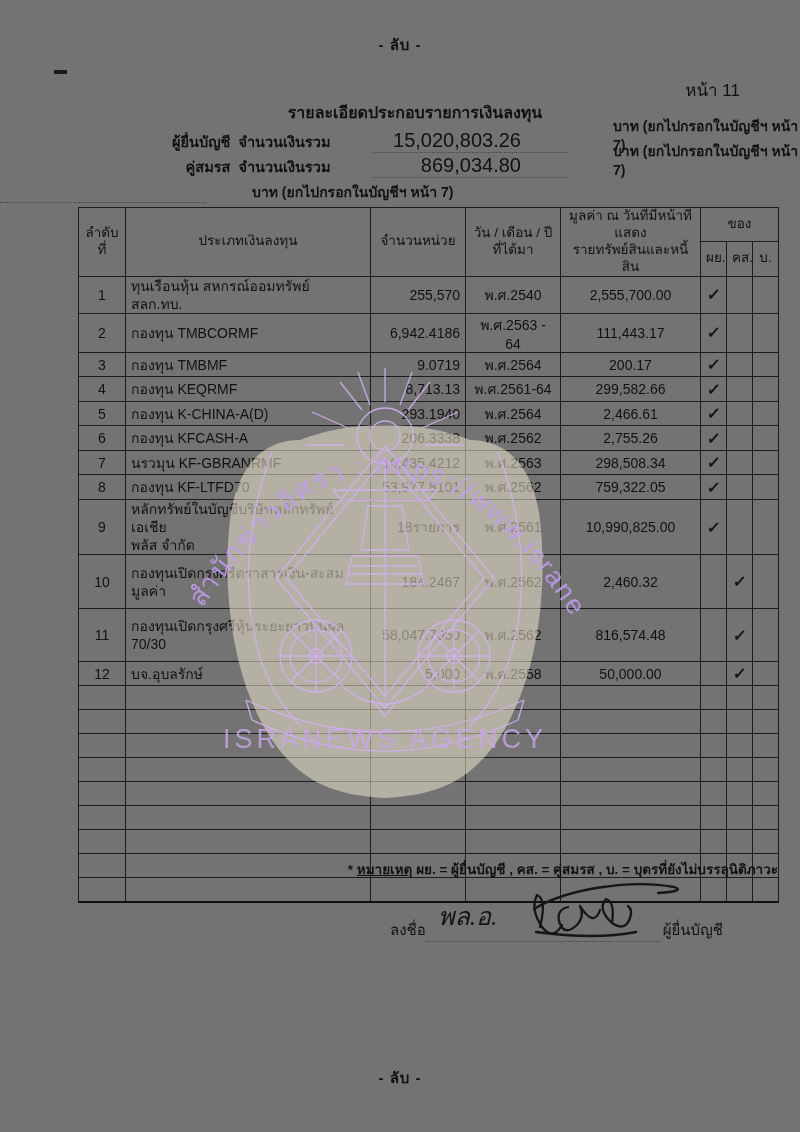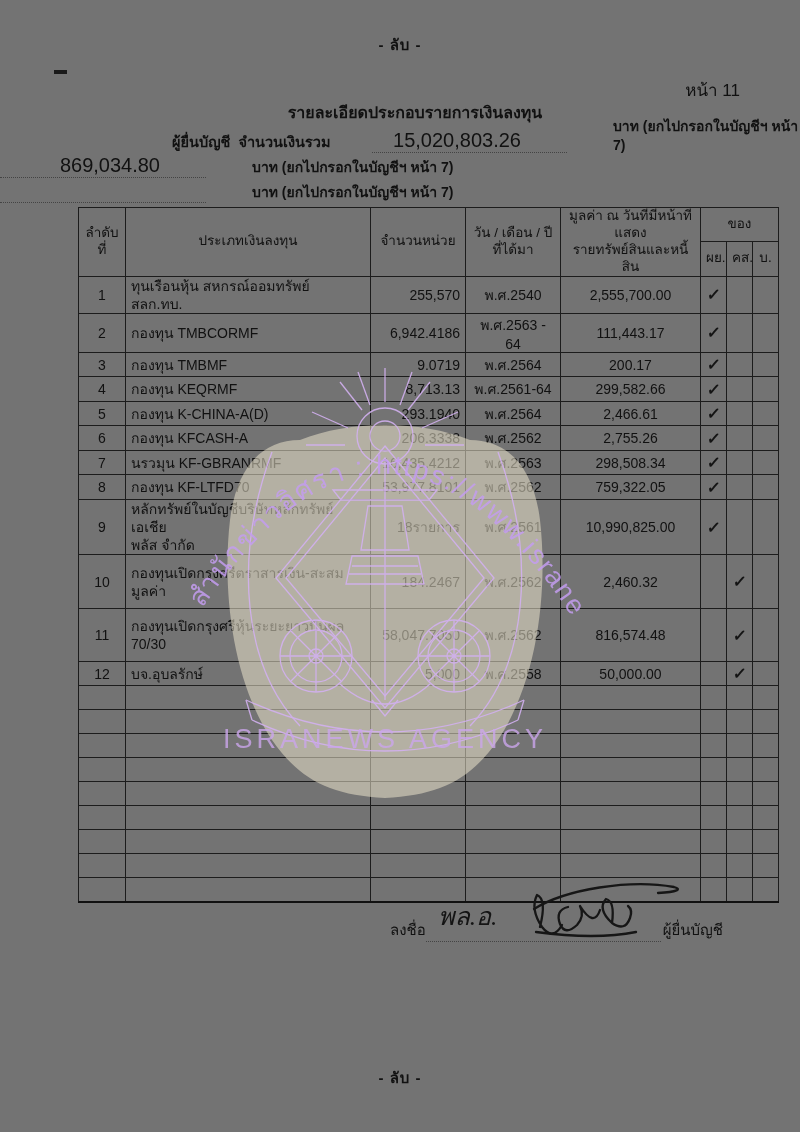--- a/index.html
+++ b/index.html
@@ -66,20 +66,21 @@
   <div class="abs page-number">หน้า 11</div>
   <div class="abs doc-title">รายละเอียดประกอบรายการเงินลงทุน</div>
 
   <div class="abs summary">
     <div class="summary-line">
       <span class="summary-label">ผู้ยื่นบัญชี  จำนวนเงินรวม</span>
         <span class="summary-dots">15,020,803.26</span>
         <span class="summary-suffix">บาท  (ยกไปกรอกในบัญชีฯ หน้า 7)</span>
     </div>
     <div class="summary-line">
+      <span class="summary-label">คู่สมรส  จำนวนเงินรวม</span>
         <span class="summary-dots">869,034.80</span>
         <span class="summary-suffix">บาท  (ยกไปกรอกในบัญชีฯ หน้า 7)</span>
     </div>
     <div class="summary-line">
         <span class="summary-dots"></span>
         <span class="summary-suffix">บาท  (ยกไปกรอกในบัญชีฯ หน้า 7)</span>
     </div>
   </div>
 
   <table class="inv">
@@ -321,20 +322,21 @@
           <td class="c-units"></td>
           <td class="c-date"></td>
           <td class="c-value"></td>
           <td class="c-check"></td>
           <td class="c-check"></td>
           <td class="c-check"></td>
         </tr>
       </tbody>
   </table>
 
+  <div class="abs footnote"><span>* </span><span class="ul">หมายเหตุ</span><span> ผย. = ผู้ยื่นบัญชี , คส. = คู่สมรส , บ. = บุตรที่ยังไม่บรรลุนิติภาวะ</span></div>
 
   <div class="abs sign-row">
     <span class="sign-label">ลงชื่อ</span>
     <span class="sign-dots">
       <svg class="sign-svg" width="280" height="66" viewBox="0 0 280 66">
         <text x="22" y="48" font-size="25" font-style="italic" font-family="Liberation Serif, serif" fill="#141414">พล.อ.</text>
         <g fill="none" stroke="#161616" stroke-width="2.3" stroke-linecap="round" stroke-linejoin="round">
           <path d="M118 32 C150 12 214 2 258 10 C266 12 262 15 242 16"></path>
           <path d="M124 50 q7 -28 -3 -32 q-7 14 5 32 q11 14 20 -2"></path>
           <path d="M152 30 q-13 3 -8 17 q5 12 17 1 q8 -9 3 -19 q14 22 20 4"></path>

